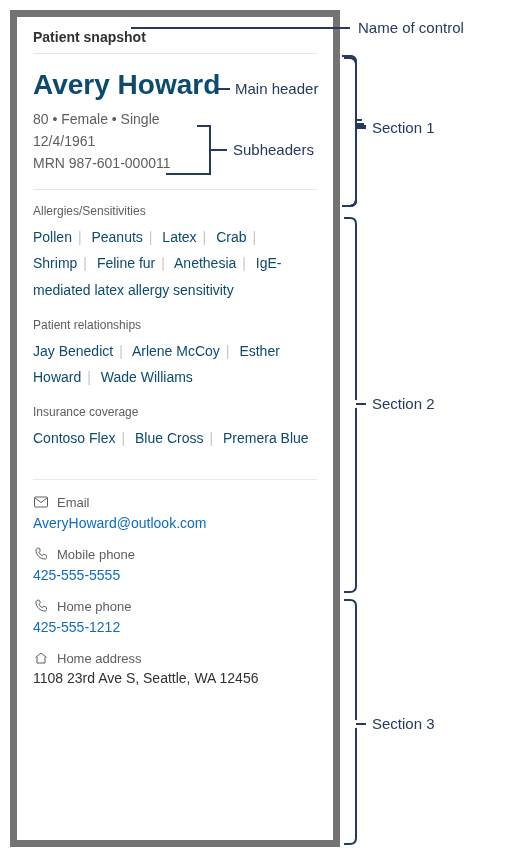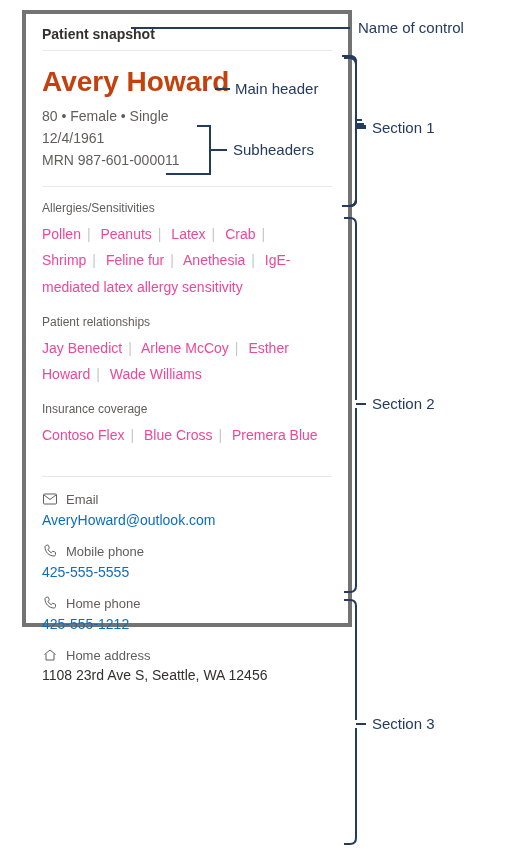--- a/index.html
+++ b/index.html
@@ -9,64 +9,63 @@
     width: 519px;
     height: 857px;
     position: relative;
     color: #323130;
   }
   .card {
     position: absolute;
     left: 10px;
     top: 10px;
     width: 330px;
-    height: 617px;
-    border: 4px solid #737373;
+    height: 837px;
+    border: 7px solid #737373;
     background: #fff;
-    margin-left: 12px;
   }
   .card-title {
     font-size: 14px;
     font-weight: 600;
     padding: 12px 16px 8px 16px;
     color: #323130;
   }
   .hr-thin {
     height: 1px;
     background: #e8e8e8;
     margin: 0 16px;
   }
   .section {
     padding: 14px 16px 14px 16px;
   }
   .main-header {
     font-size: 28px;
     font-weight: 600;
     line-height: 1.2;
-    color: #c2410c;
+    color: #0c4a6e;
     margin-bottom: 6px;
   }
   .subheader {
     font-size: 14px;
     color: #605e5c;
     line-height: 1.6;
   }
   .group { margin-bottom: 14px; }
   .group-label {
     font-size: 12px;
     color: #605e5c;
     margin-bottom: 6px;
   }
   .pills {
     font-size: 14px;
     line-height: 1.9;
     color: #605e5c;
   }
   .pill {
-    color: #ec4899;
+    color: #0c4a6e;
   }
   .sep {
     color: #c8c6c4;
     padding: 0 6px;
   }
   .contact-row { margin-bottom: 14px; }
   .contact-label {
     font-size: 13px;
     color: #605e5c;
     display: flex;

